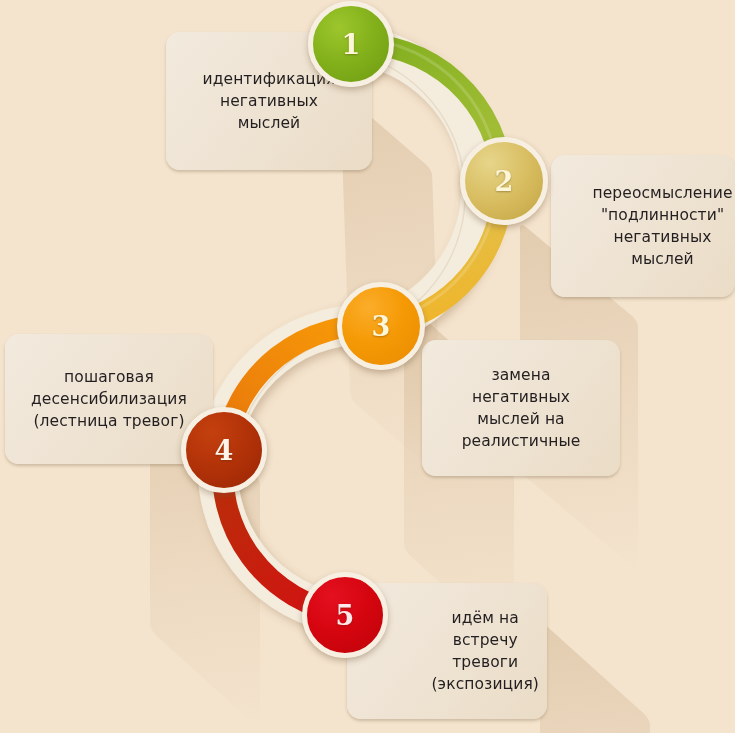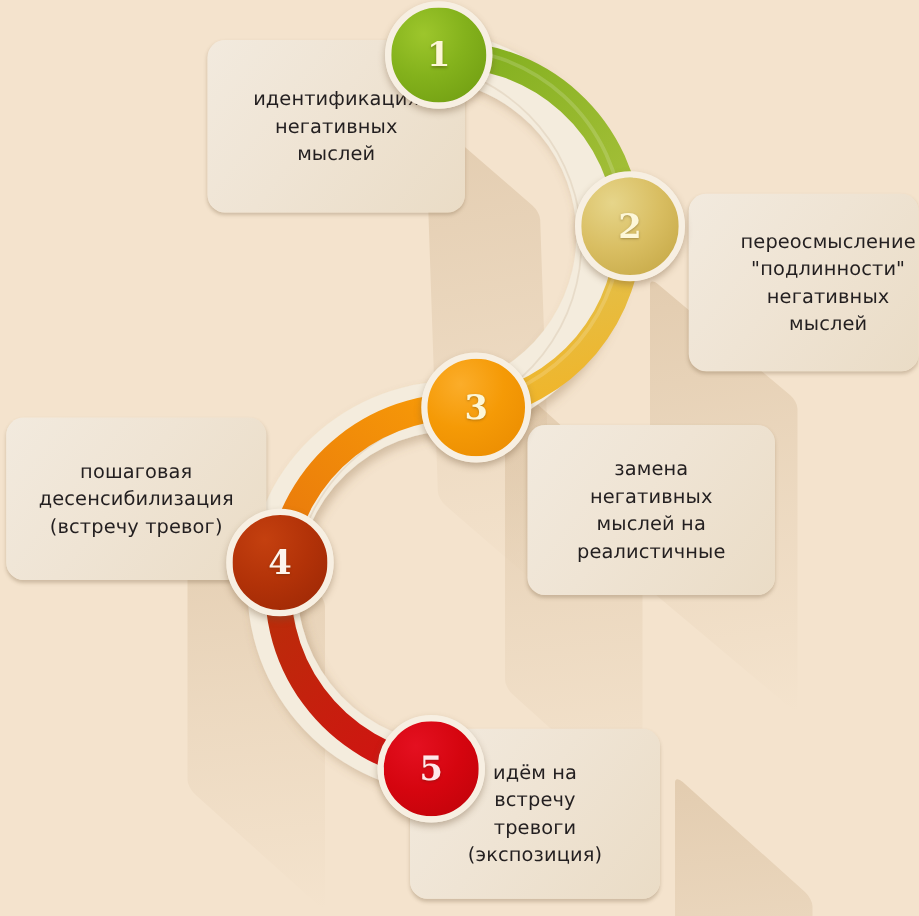--- a/index.html
+++ b/index.html
@@ -52,21 +52,21 @@
     background: linear-gradient(135deg, rgba(193,160,119,0.34) 0%, rgba(198,168,130,0.16) 55%, rgba(205,178,142,0.0) 100%);
     transform-origin: top left;
     pointer-events: none;
     z-index: 0;
   }
 
   #card1 { left: 166px; top: 32px;  width: 206px; height: 138px; }
   #card2 { left: 551px; top: 155px; width: 184px; height: 142px; padding-left: 39px; }
   #card3 { left: 374px; top: 340px; width: 198px; height: 136px; margin-left: 48px; }
   #card4 { left: 5px;   top: 334px; width: 208px; height: 130px; }
-  #card5 { left: 328px; top: 583px; width: 200px; height: 136px; }
+  #card5 { left: 347px; top: 583px; width: 200px; height: 136px; justify-content: flex-end; }
 
   
   .node {
     position: absolute;
     border-radius: 50%;
     display: flex;
     align-items: center;
     justify-content: center;
     box-sizing: border-box;
     border: 5px solid #f7efe2;
@@ -167,21 +167,21 @@
   <div class="card" id="card3">
     <div class="card-text">замена
 негативных
 мыслей на
 реалистичные</div>
   </div>
 
   <div class="card" id="card4">
     <div class="card-text">пошаговая
 десенсибилизация
-(встречу тревог)</div>
+(лестница тревог)</div>
   </div>
 
   <div class="card" id="card5">
     <div class="card-text">идём на
 встречу
 тревоги
 (экспозиция)</div>
   </div>
 
   <div class="node" id="node1">

